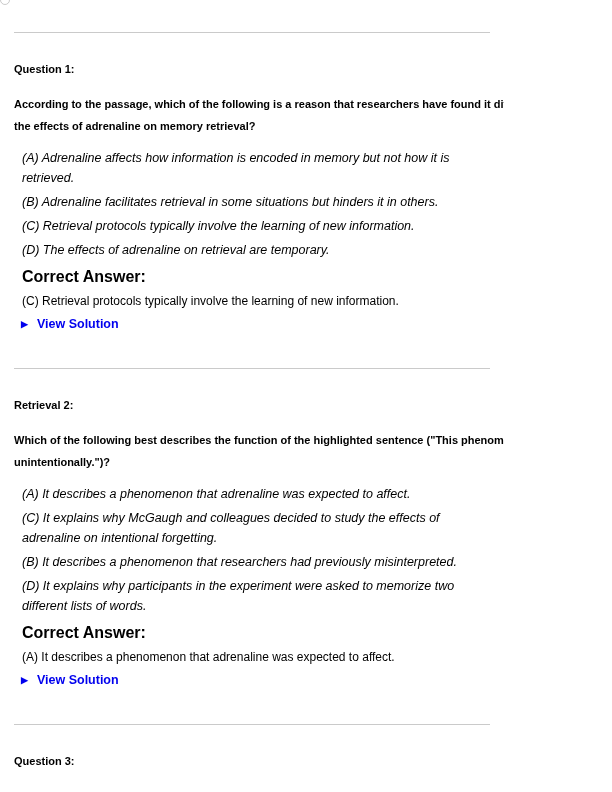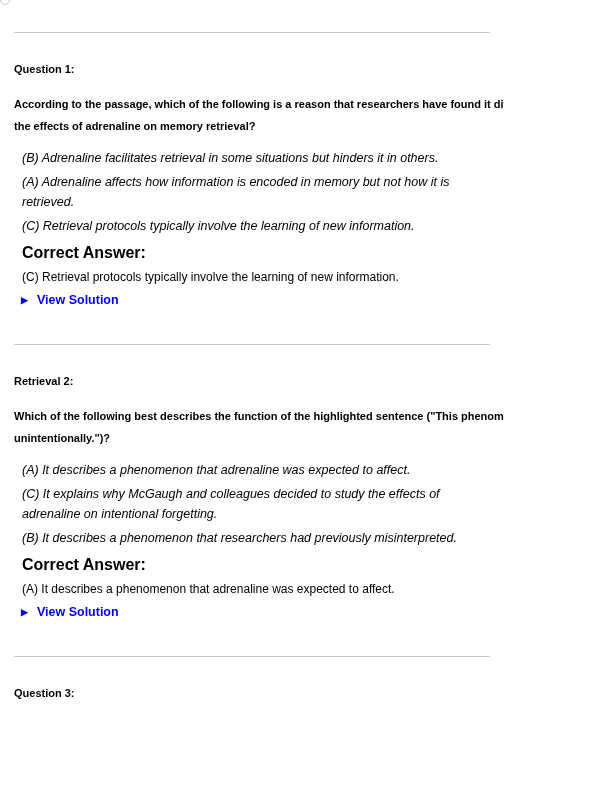--- a/index.html
+++ b/index.html
@@ -104,41 +104,43 @@
 <div class="page">
 
   <div class="corner-artifact"></div>
 
   <div class="divider first"></div>
 
   <section class="question">
     <div class="q-label">Question 1:</div>
     <div class="q-text">According to the passage, which of the following is a reason that researchers have found it difficult to interpret the effects of adrenaline on memory retrieval?</div>
     <div class="options">
+      <div class="option">(A) Adrenaline affects how information is encoded in memory but not how it is retrieved.</div>
       <div class="option">(B) Adrenaline facilitates retrieval in some situations but hinders it in others.</div>
-      <div class="option">(A) Adrenaline affects how information is encoded in memory but not how it is retrieved.</div>
       <div class="option">(C) Retrieval protocols typically involve the learning of new information.</div>
+      <div class="option">(D) The effects of adrenaline on retrieval are temporary.</div>
     </div>
     <div class="ca-label">Correct Answer:</div>
     <div class="ca-text">(C) Retrieval protocols typically involve the learning of new information.</div>
     <a class="view-solution">
       <span class="tri">▶</span>
       <span>View Solution</span>
     </a>
   </section>
 
   <div class="divider"></div>
 
   <section class="question">
     <div class="q-label">Retrieval 2:</div>
     <div class="q-text">Which of the following best describes the function of the highlighted sentence ("This phenomenon ... unintentionally.")?</div>
     <div class="options">
       <div class="option">(A) It describes a phenomenon that adrenaline was expected to affect.</div>
       <div class="option">(C) It explains why McGaugh and colleagues decided to study the effects of adrenaline on intentional forgetting.</div>
       <div class="option">(B) It describes a phenomenon that researchers had previously misinterpreted.</div>
+      <div class="option">(D) It explains why participants in the experiment were asked to memorize two different lists of words.</div>
     </div>
     <div class="ca-label">Correct Answer:</div>
     <div class="ca-text">(A) It describes a phenomenon that adrenaline was expected to affect.</div>
     <a class="view-solution">
       <span class="tri">▶</span>
       <span>View Solution</span>
     </a>
   </section>
 
   <div class="divider"></div>

